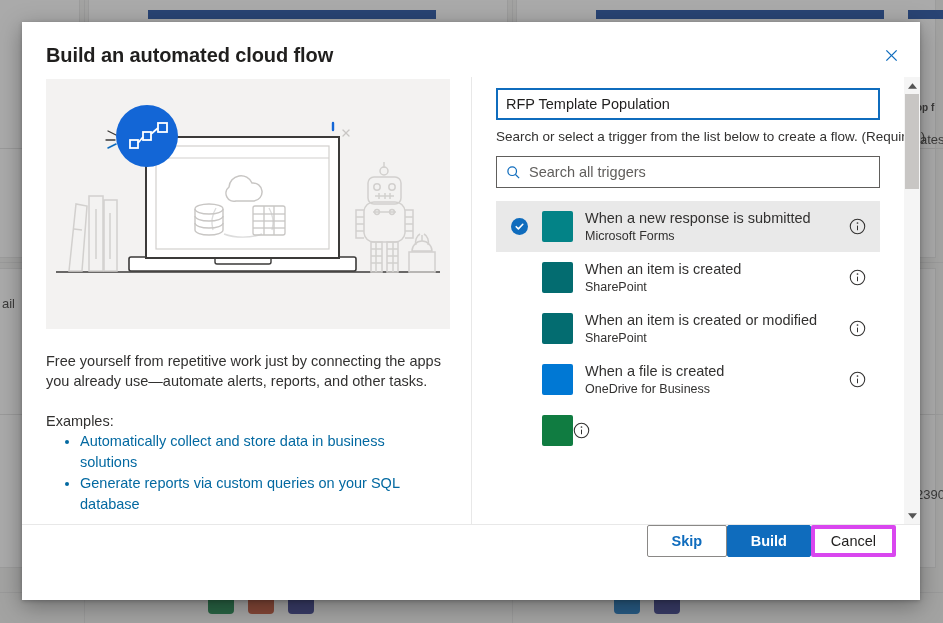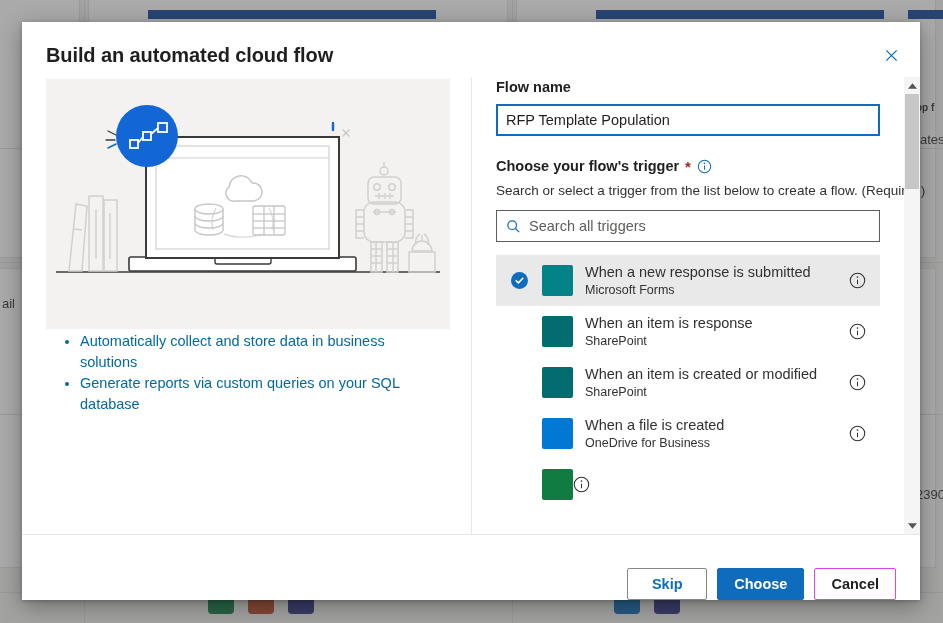--- a/index.html
+++ b/index.html
@@ -243,44 +243,43 @@
   }
   #sb-thumb {
     position: absolute; top: 0; left: 1px;
     width: 14px; height: 95px;
     background: #c8c6c4; cursor: pointer;
   }
 
   
   #dlg-footer {
     flex: 0 0 auto;
-    height: 66px;
+    height: 76px;
     border-top: 1px solid #e8e8e8;
-    display: flex; align-items: flex-end; justify-content: flex-end;
-    gap: 10px;
+    display: flex; align-items: flex-start; justify-content: flex-end;
     padding-right: 24px;
   }
   .btn {
     height: 32px;
     min-width: 80px;
     font-size: 14.5px;
     font-family: "Liberation Sans", sans-serif;
     border-radius: 2px;
     cursor: pointer;
     padding: 0 16px;
   }
   .btn-skip {
     background: #ffffff; border: 1px solid #8a8886; color: #0f6cbd; font-weight: 600;
   }
   .btn-create {
     background: #0f6cbd; border: 1px solid #0f6cbd; color: #ffffff; font-weight: 600;
     min-width: 84px;
   }
   .btn-cancel {
-    background: #ffffff; border: 1px solid #d946ef; color: #201f1e; font-weight: 700;
+    background: #ffffff; border: 4px solid #d946ef; color: #201f1e; font-weight: 400;
   }
 </style>
 </head>
 <body>
 
 <div id="bg-page">
 
   <div class="bg-card" style="left:-120px; top:-42px; width:200px; height:300px;"></div>
   <div class="bg-card" style="left:88px; top:-42px; width:420px; height:300px;"></div>
   <div class="bg-card" style="left:516px; top:-42px; width:420px; height:300px;"></div>
@@ -477,44 +476,32 @@
           <g stroke="#d2d0ce" stroke-width="1.5" fill="none">
             <path d="M366 172 a10 10 0 0 1 10 -10 a10 10 0 0 1 10 10 z"></path>
             <path d="M376 162 v-6"></path>
             <path d="M370 166 a8 9 0 0 1 4 -11"></path>
             <path d="M382 166 a8 9 0 0 0 -4 -11"></path>
             <rect x="363" y="173" width="26" height="20"></rect>
           </g>
         </svg>
       </div>
 
+      <div id="desc">Free yourself from repetitive work just by connecting the apps you already use—automate alerts, reports, and other tasks.</div>
+      <div id="examples-label">Examples:</div>
       <ul id="examples-list">
         <li>Automatically collect and store data in business solutions</li>
         <li>Generate reports via custom queries on your SQL database</li>
       </ul>
     </div>
 
     <div id="right-col">
 
-      <div class="field-label">
-        <span>Flow name</span>
-      </div>
       <input id="flow-name-input" type="text" value="RFP Template Population" style="">
 
-      <div id="trigger-label-row" class="field-label">
-        <span>Choose your flow's trigger</span>
-        <span class="req-star">*</span>
-        <span class="info-icon">
-          <svg width="15" height="15" viewBox="0 0 16 16" fill="none" stroke="currentColor" stroke-width="1.1">
-            <circle cx="8" cy="8" r="6.6"></circle>
-            <line x1="8" y1="7" x2="8" y2="11.4"></line>
-            <circle cx="8" cy="4.7" r="0.85" fill="currentColor" stroke="none"></circle>
-          </svg>
-        </span>
-      </div>
 
       <div id="trigger-sub">Search or select a trigger from the list below to create a flow. (Required)</div>
 
       <div id="search-wrap">
         <span id="search-icon">
           <svg width="15" height="15" viewBox="0 0 16 16" fill="none" stroke="currentColor" stroke-width="1.3">
             <circle cx="6.6" cy="6.6" r="4.6"></circle>
             <line x1="10.1" y1="10.1" x2="14" y2="14"></line>
           </svg>
         </span>
@@ -542,21 +529,21 @@
               <line x1="8" y1="7.2" x2="8" y2="11.5"></line>
               <circle cx="8" cy="4.7" r="0.8" fill="currentColor" stroke="none"></circle>
             </svg>
           </span>
         </div>
 
         <div class="trigger-row">
           <div class="check-slot"></div>
           <div class="conn-icon" style="background:#036c70"></div>
           <div class="trigger-text">
-            <div class="trigger-title">When an item is response</div>
+            <div class="trigger-title">When an item is created</div>
             <div class="trigger-sub2">SharePoint</div>
           </div>
           <span class="row-info">
             <svg width="17" height="17" viewBox="0 0 16 16" fill="none" stroke="currentColor" stroke-width="1">
               <circle cx="8" cy="8" r="6.8"></circle>
               <line x1="8" y1="7.2" x2="8" y2="11.5"></line>
               <circle cx="8" cy="4.7" r="0.8" fill="currentColor" stroke="none"></circle>
             </svg>
           </span>
         </div>
@@ -622,17 +609,17 @@
               <path d="M0 0 L10 0 L5 6 Z" fill="currentColor"></path>
             </svg>
         </div>
       </div>
 
     </div>
   </div>
 
   <div id="dlg-footer">
     <button class="btn btn-skip">Skip</button>
-    <button class="btn btn-create">Choose</button>
+    <button class="btn btn-create">Build</button>
     <button class="btn btn-cancel">Cancel</button>
   </div>
 
 </div>
 
 </body></html>

